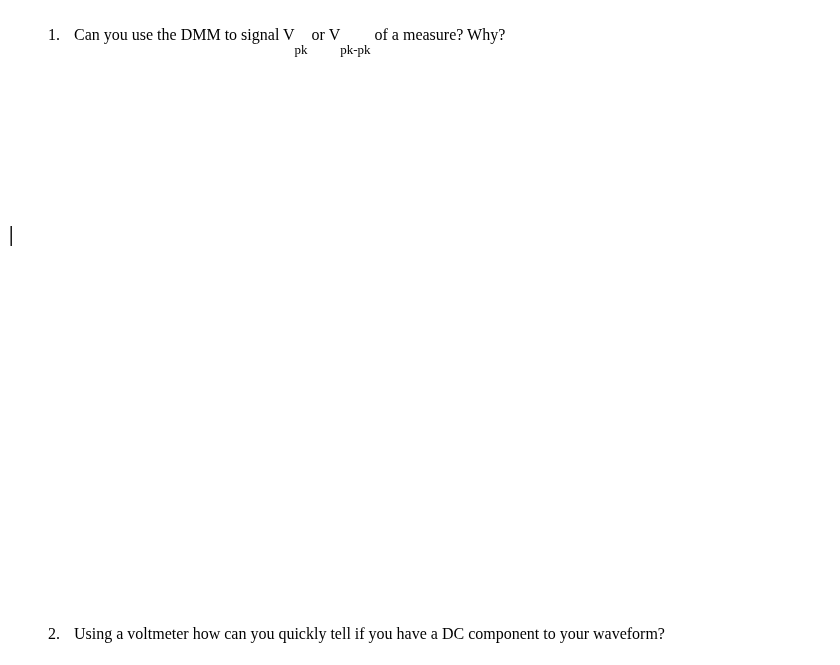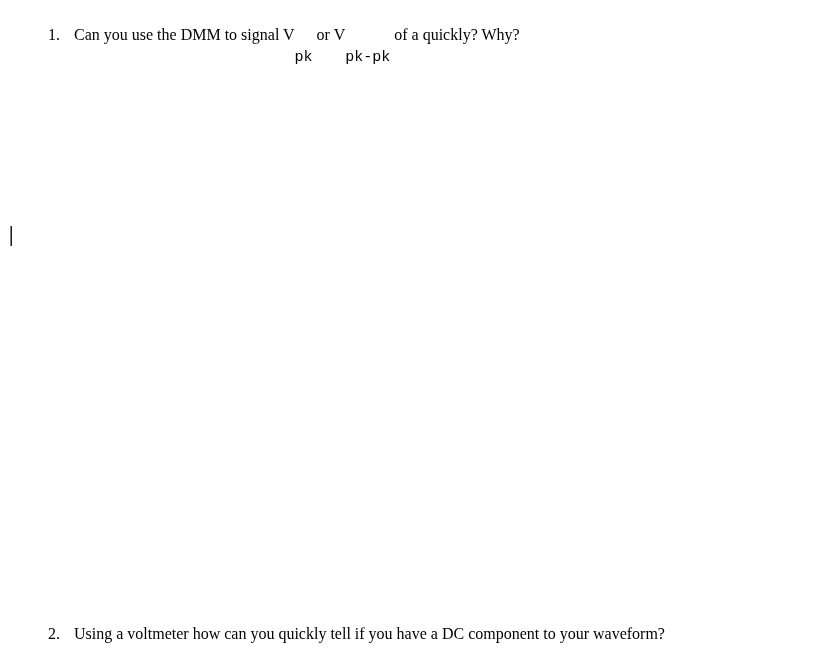--- a/index.html
+++ b/index.html
@@ -32,43 +32,42 @@
     .q-number {
       width: 28px;
       text-align: right;
       padding-right: 14px;
       flex-shrink: 0;
     }
     .q-text {
       white-space: nowrap;
     }
     .sub {
-      font-size: 15px;
+      font-size: 13px;
       vertical-align: sub;
       position: relative;
-      top: 17px;
-      font-family: Liberation Mono, monospace;
+      top: 10px;
     }
     .cursor {
       position: absolute;
       top: 223px;
       left: 9px;
       font-family: "Times New Roman", Times, serif;
       font-size: 20px;
       font-weight: bold;
       color: #000000;
     }
   </style>
 </head>
 <body>
 
 <div class="question q1">
   <span class="q-number">1.</span>
   <span class="q-text">
-    <span>Can you use the DMM to signal V</span><span class="sub">pk</span><span> or V</span><span class="sub">pk-pk</span><span> of a quickly? Why?</span>
+    <span>Can you use the DMM to signal V</span><span class="sub">pk</span><span> or V</span><span class="sub">pk-pk</span><span> of a measure? Why?</span>
   </span>
 </div>
 
 <div class="cursor">|</div>
 
 <div class="question q2">
   <span class="q-number">2.</span>
   <span class="q-text">Using a voltmeter how can you quickly tell if you have a DC component to your waveform?</span>
 </div>
 

